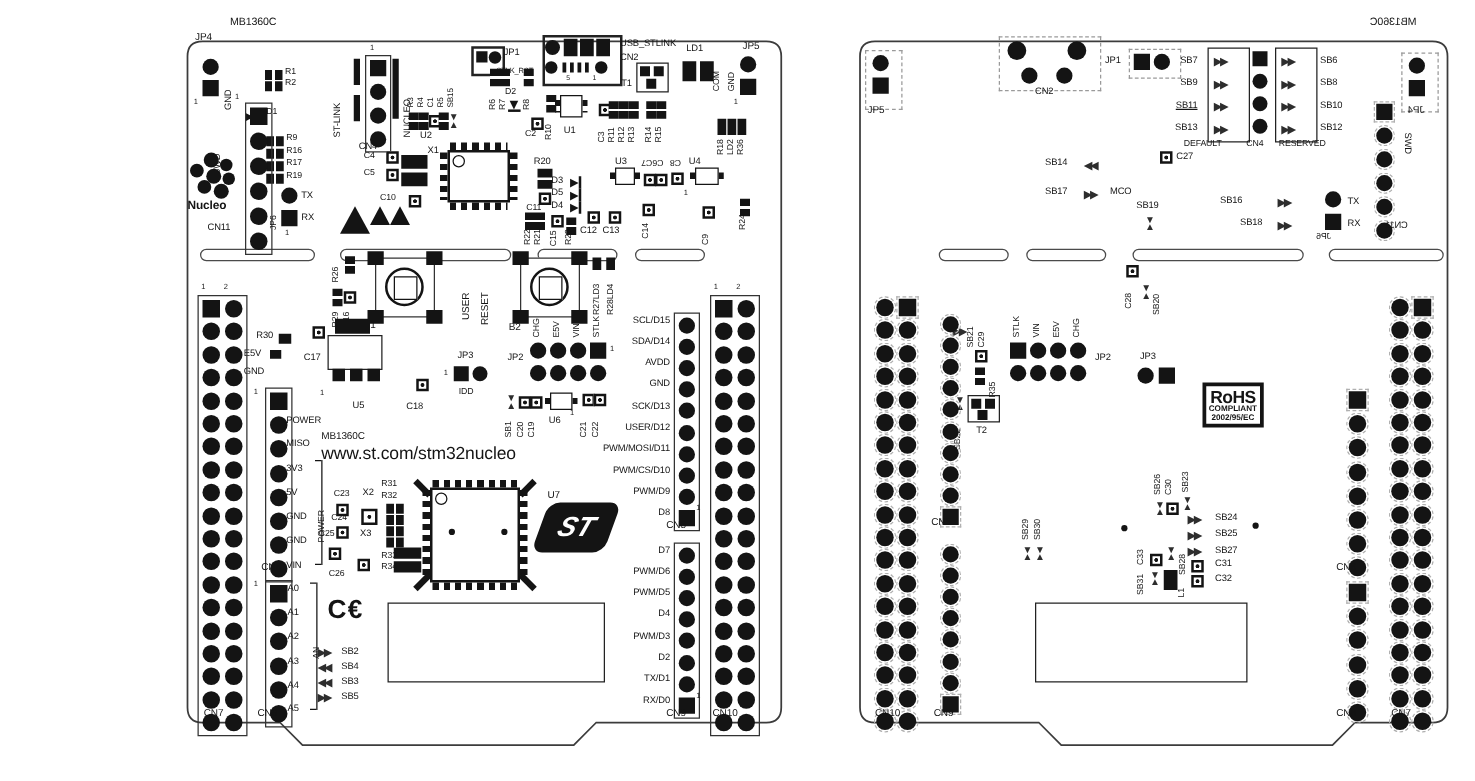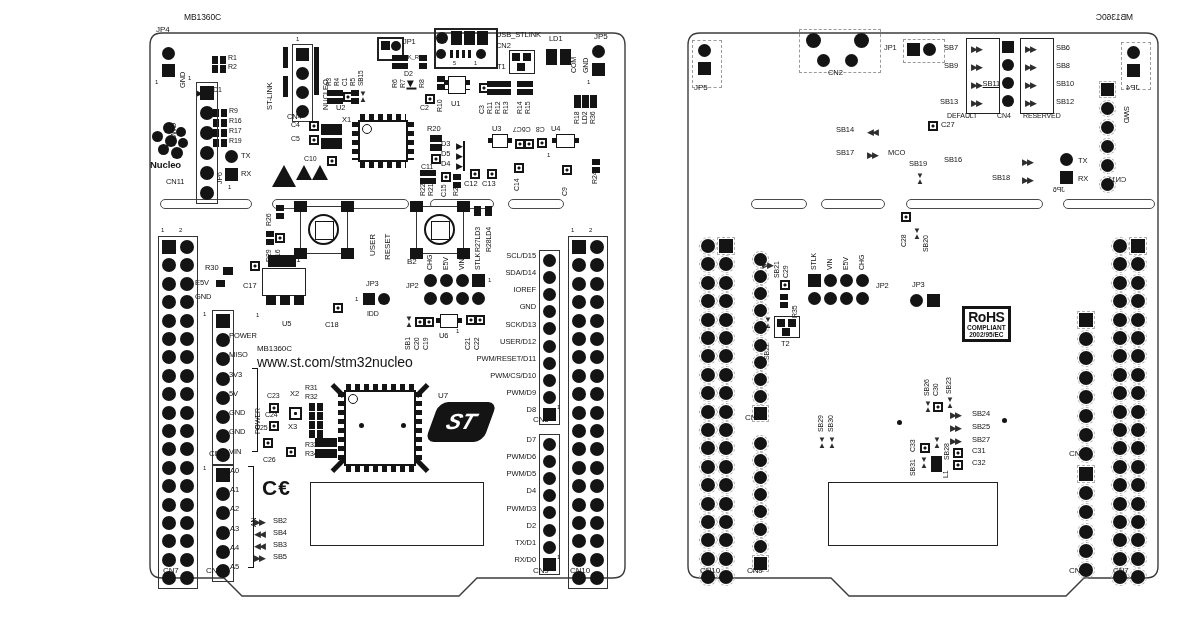--- a/index.html
+++ b/index.html
@@ -511,25 +511,25 @@
         <div class="pad" style="left: 3px; top: 89px; width: 13px; height: 13px; border-radius: 50%;"></div>
         <div class="pad" style="left: 3px; top: 106px; width: 13px; height: 13px; border-radius: 50%;"></div>
         <div class="pad" style="left: 3px; top: 123px; width: 13px; height: 13px; border-radius: 50%;"></div>
         <div class="pad" style="left: 3px; top: 140px; width: 13px; height: 13px; border-radius: 50%;"></div>
         <div class="pad" style="left: 3px; top: 157px; width: 13px; height: 13px;"></div>
       </div>
       <div class="lbl" style="font-size: 6px; left: 557px; top: 404px;">1</div>
       <div class="lbl" style="font-size: 8px; left: 533px; top: 416px;">CN5</div>
       <div class="lbl" style="font-size: 7.5px; transform: translateX(-100%); left: 536px; top: 252px;">SCL/D15</div>
       <div class="lbl" style="font-size: 7.5px; transform: translateX(-100%); left: 536px; top: 269px;">SDA/D14</div>
-      <div class="lbl" style="font-size: 7.5px; transform: translateX(-100%); left: 536px; top: 286px;">IOREF</div>
+      <div class="lbl" style="font-size: 7.5px; transform: translateX(-100%); left: 536px; top: 286px;">AVDD</div>
       <div class="lbl" style="font-size: 7.5px; transform: translateX(-100%); left: 536px; top: 303px;">GND</div>
       <div class="lbl" style="font-size: 7.5px; transform: translateX(-100%); left: 536px; top: 321px;">SCK/D13</div>
       <div class="lbl" style="font-size: 7.5px; transform: translateX(-100%); left: 536px; top: 338px;">USER/D12</div>
-      <div class="lbl" style="font-size: 7.5px; transform: translateX(-100%); left: 536px; top: 355px;">PWM/RESET/D11</div>
+      <div class="lbl" style="font-size: 7.5px; transform: translateX(-100%); left: 536px; top: 355px;">PWM/MOSI/D11</div>
       <div class="lbl" style="font-size: 7.5px; transform: translateX(-100%); left: 536px; top: 372px;">PWM/CS/D10</div>
       <div class="lbl" style="font-size: 7.5px; transform: translateX(-100%); left: 536px; top: 389px;">PWM/D9</div>
       <div class="lbl" style="font-size: 7.5px; transform: translateX(-100%); left: 536px; top: 406px;">D8</div>
       <div class="hdr" style="width: 19px; height: 138.7px; left: 539px; top: 434px;">
         <div class="pad" style="left: 3px; top: 3px; width: 13px; height: 13px; border-radius: 50%;"></div>
         <div class="pad" style="left: 3px; top: 20px; width: 13px; height: 13px; border-radius: 50%;"></div>
         <div class="pad" style="left: 3px; top: 37px; width: 13px; height: 13px; border-radius: 50%;"></div>
         <div class="pad" style="left: 3px; top: 54px; width: 13px; height: 13px; border-radius: 50%;"></div>
         <div class="pad" style="left: 3px; top: 71px; width: 13px; height: 13px; border-radius: 50%;"></div>
         <div class="pad" style="left: 3px; top: 89px; width: 13px; height: 13px; border-radius: 50%;"></div>
@@ -603,21 +603,21 @@
       <div class="ci" style="height: 15px; width: 15px; left: 854px; top: 33px;"></div>
       <div class="ci" style="height: 13px; width: 13px; left: 817px; top: 54px;"></div>
       <div class="ci" style="height: 13px; width: 13px; left: 845px; top: 54px;"></div>
       <div class="lbl" style="font-size: 7.5px; left: 828px; top: 69px;">CN2</div>
       <div class="lbl" style="font-size: 7.5px; left: 884px; top: 44px;">JP1</div>
       <div class="dbox" style="width: 40px; height: 22px; left: 903px; top: 39px;"></div>
       <div class="sq" style="width: 13px; height: 13px; left: 907px; top: 43px;"></div>
       <div class="ci" style="height: 13px; width: 13px; left: 923px; top: 43px;"></div>
       <div class="lbl" style="font-size: 7.5px; transform: translateX(-100%); left: 958px; top: 44px;">SB7</div>
       <div class="lbl" style="font-size: 7.5px; transform: translateX(-100%); left: 958px; top: 62px;">SB9</div>
-      <div class="lbl" style="font-size: 7.5px; transform: translateX(-100%); left: 1000px; top: 80px; text-decoration: underline;">SB11</div>
+      <div class="lbl" style="font-size: 7.5px; transform: translateX(-100%); left: 958px; top: 80px; text-decoration: underline;">SB11</div>
       <div class="lbl" style="font-size: 7.5px; transform: translateX(-100%); left: 958px; top: 98px;">SB13</div>
       <div class="box" style="width: 32px; height: 74px; border-width: 1px; left: 966px; top: 38px;"></div>
       <div class="sb" style="left: 971px; top: 45px;">▶▶</div>
       <div class="sb" style="left: 971px; top: 63px;">▶▶</div>
       <div class="sb" style="left: 971px; top: 81px;">▶▶</div>
       <div class="sb" style="left: 971px; top: 99px;">▶▶</div>
       <div class="sq" style="width: 12px; height: 12px; left: 1002px; top: 41px;"></div>
       <div class="ci" style="height: 12px; width: 12px; left: 1002px; top: 59px;"></div>
       <div class="ci" style="height: 12px; width: 12px; left: 1002px; top: 77px;"></div>
       <div class="ci" style="height: 12px; width: 12px; left: 1002px; top: 95px;"></div>
@@ -647,21 +647,21 @@
         <div class="pad" style="left: 3px; top: 79px; width: 13px; height: 13px; border-radius: 50%; outline: rgb(176, 176, 176) dashed 1px; outline-offset: 1px;"></div>
         <div class="pad" style="left: 3px; top: 98px; width: 13px; height: 13px; border-radius: 50%; outline: rgb(176, 176, 176) dashed 1px; outline-offset: 1px;"></div>
       </div>
       <div class="lbl" style="font-size: 7.5px; transform-origin: 0px 0px; transform: rotate(90deg); left: 1130px; top: 106px;">SWD</div>
       <div class="lbl" style="font-size: 7.5px; transform: scaleX(-1); left: 1108px; top: 176px;">CN11</div>
       <div class="lbl" style="font-size: 7.5px; left: 1078px; top: 157px;">TX</div>
       <div class="lbl" style="font-size: 7.5px; left: 1078px; top: 175px;">RX</div>
       <div class="ci" style="height: 13px; width: 13px; left: 1060px; top: 153px;"></div>
       <div class="sq" style="width: 13px; height: 13px; left: 1060px; top: 171px;"></div>
       <div class="lbl" style="font-size: 7px; transform: scaleX(-1); left: 1053px; top: 186px;">JP6</div>
-      <div class="lbl" style="font-size: 7.5px; left: 944px; top: 156px;">SB16</div>
+      <div class="lbl" style="font-size: 7.5px; left: 976px; top: 156px;">SB16</div>
       <div class="sb" style="left: 1022px; top: 158px;">▶▶</div>
       <div class="lbl" style="font-size: 7.5px; left: 992px; top: 174px;">SB18</div>
       <div class="sb" style="left: 1022px; top: 176px;">▶▶</div>
       <div class="lbl" style="font-size: 7.5px; left: 836px; top: 126px;">SB14</div>
       <div class="sb" style="left: 867px; top: 128px;">◀◀</div>
       <div class="lbl" style="font-size: 7.5px; left: 836px; top: 149px;">SB17</div>
       <div class="sb" style="left: 867px; top: 151px;">▶▶</div>
       <div class="lbl" style="font-size: 7.5px; left: 888px; top: 149px;">MCO</div>
       <div class="lbl" style="font-size: 7.5px; left: 909px; top: 160px;">SB19</div>
       <div class="sbv" style="left: 916px; top: 172px;">

